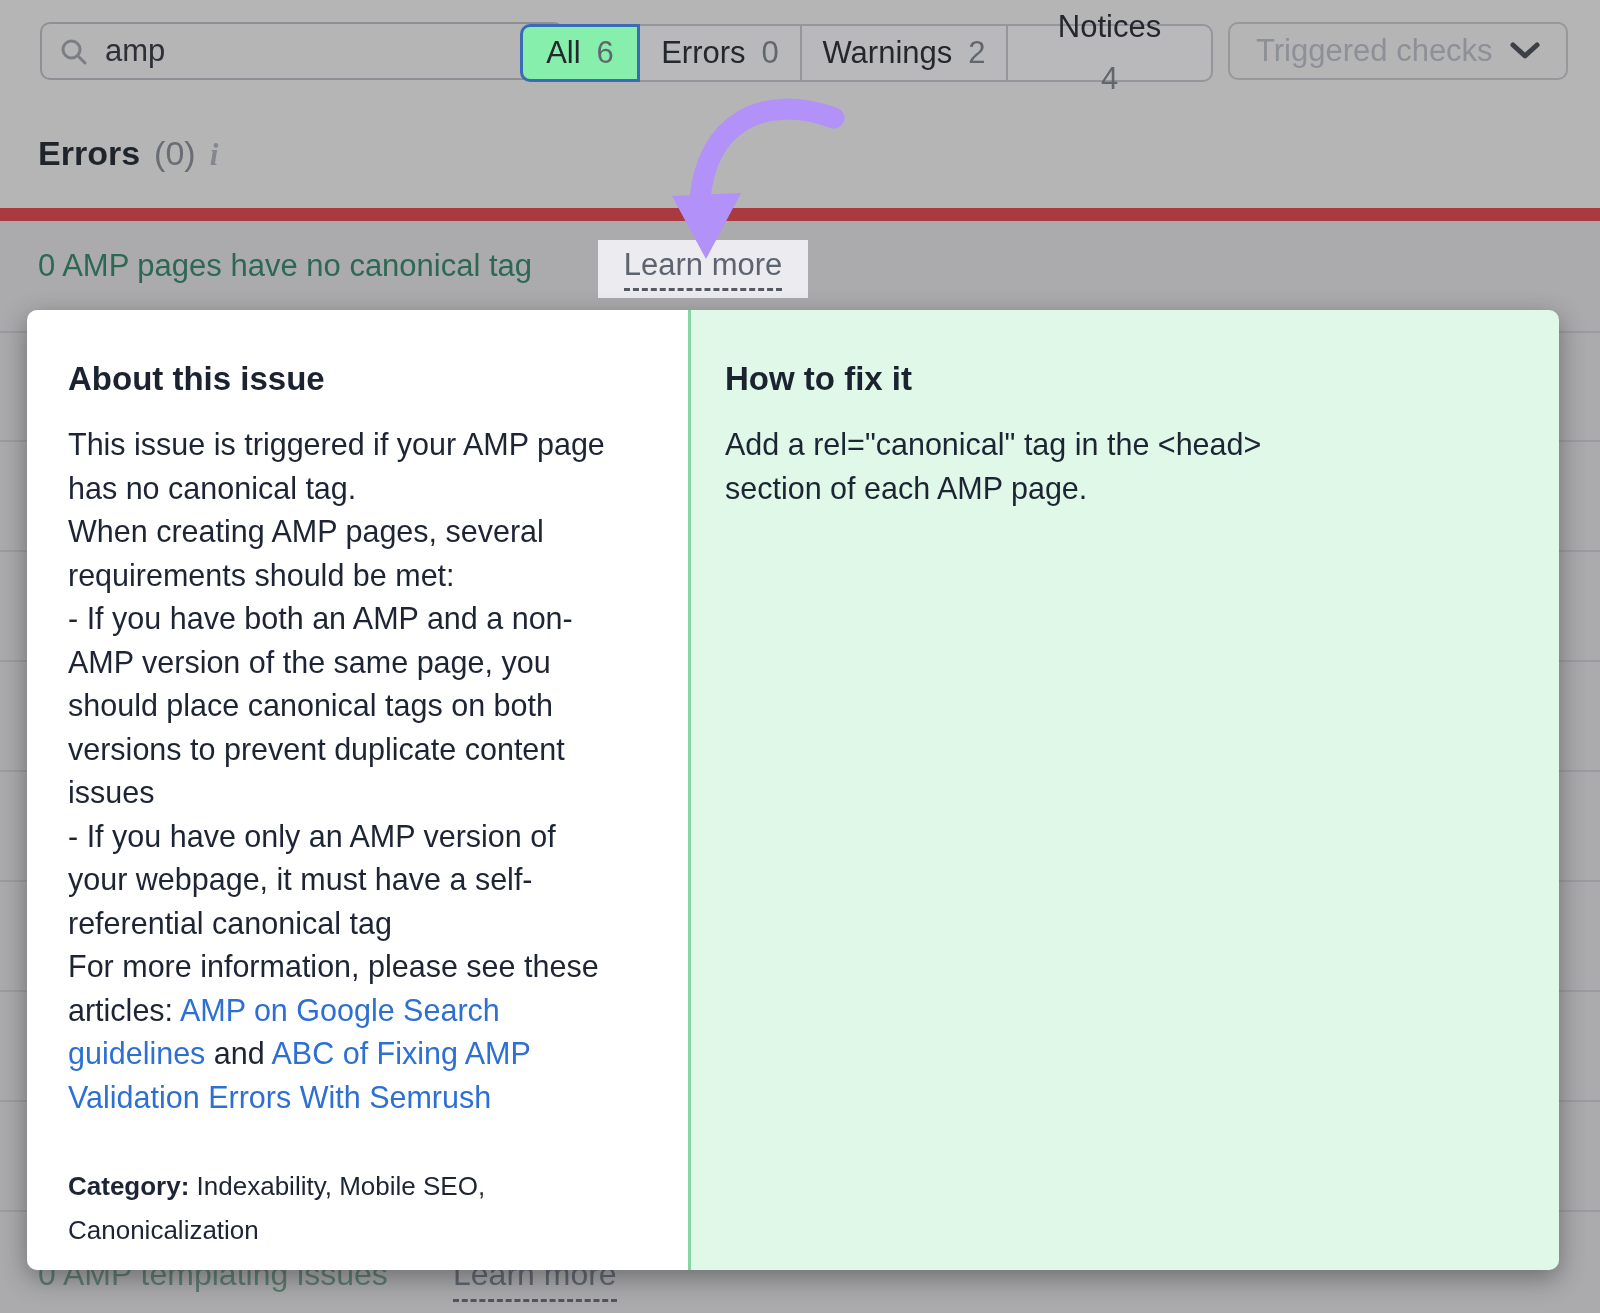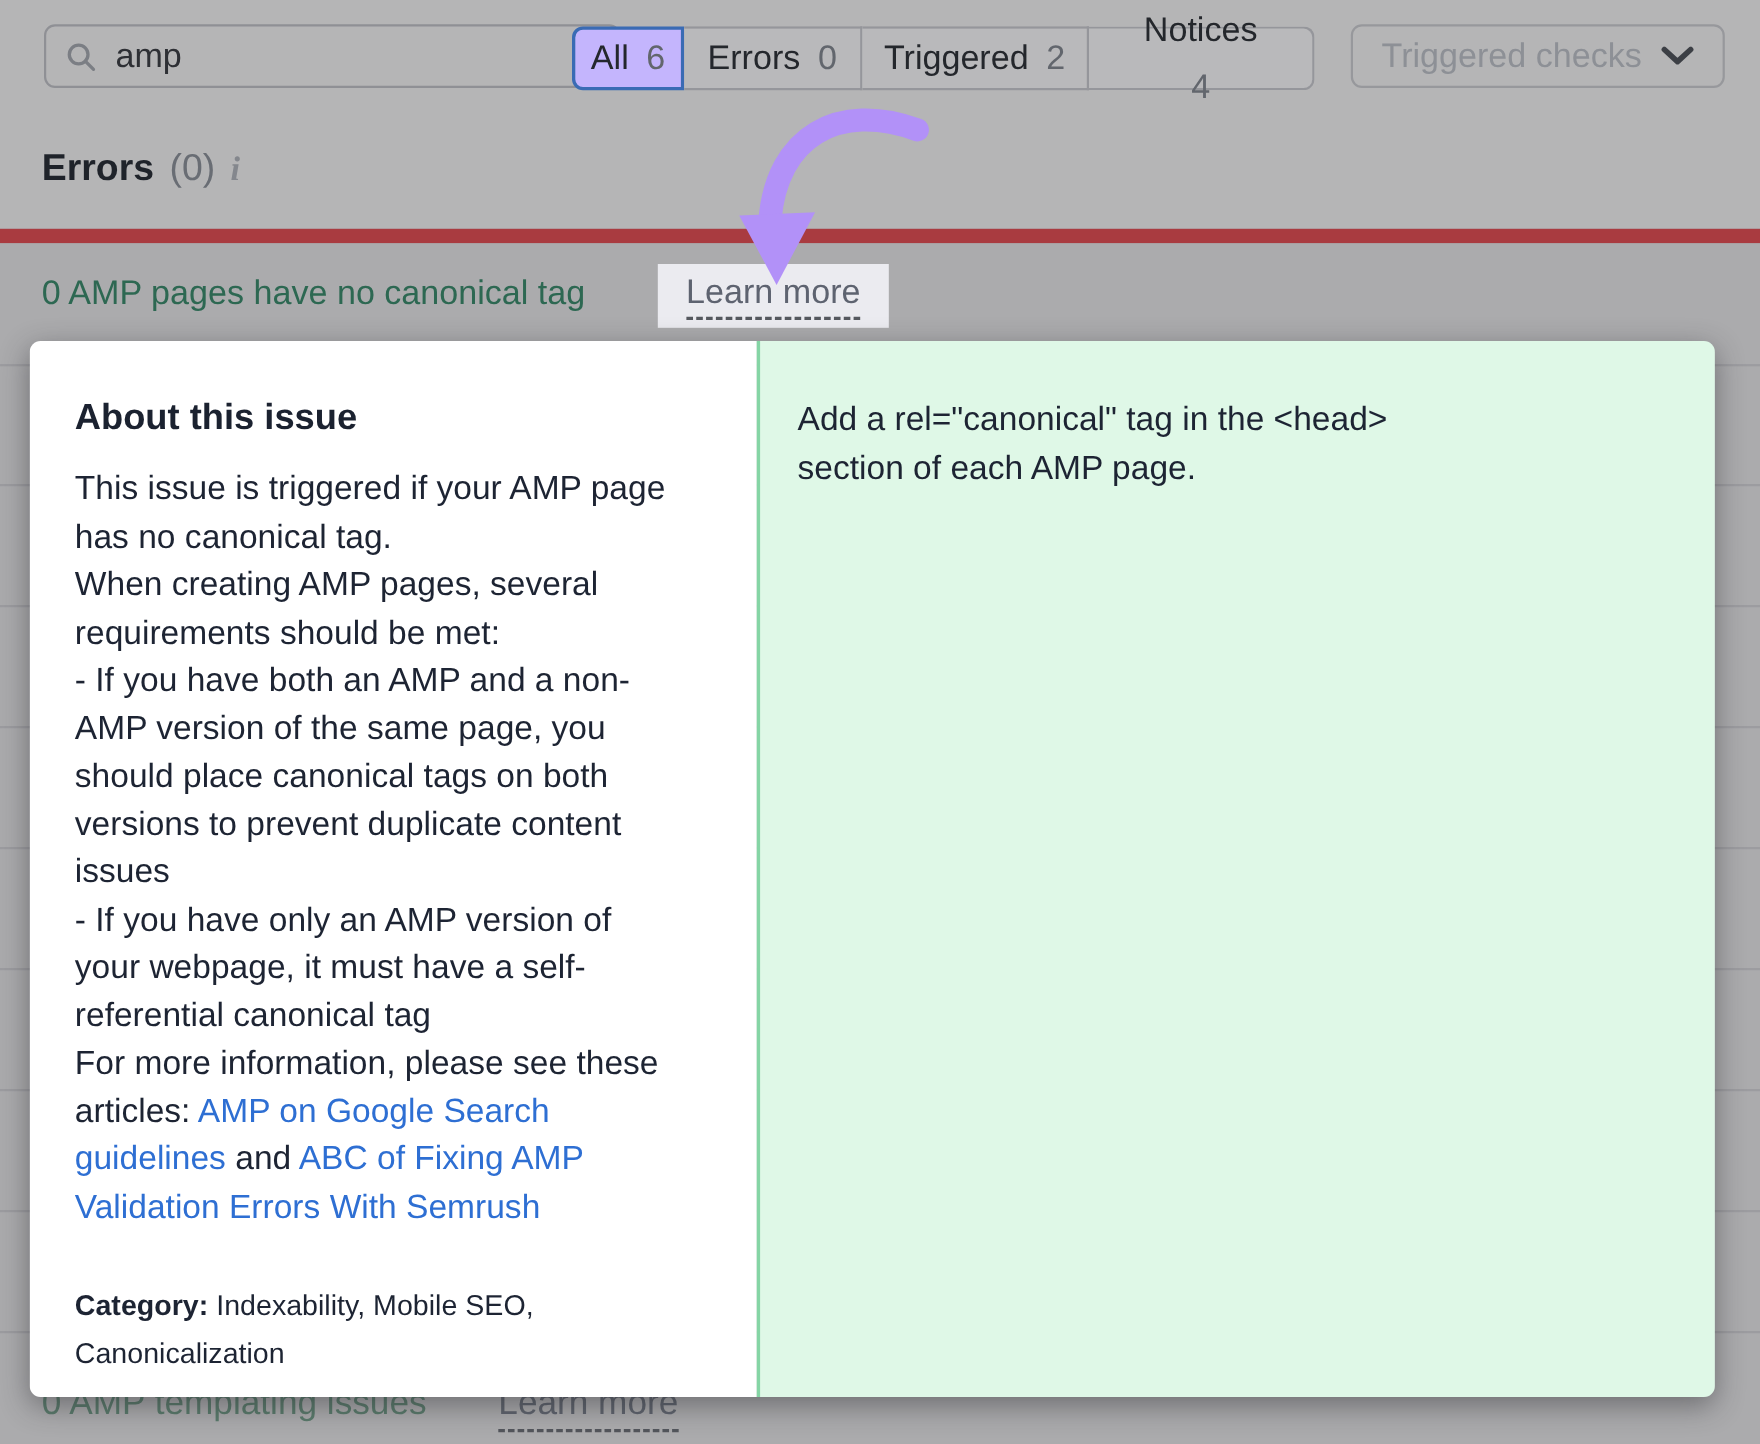--- a/index.html
+++ b/index.html
@@ -31,21 +31,21 @@
   .tab{
     box-sizing:border-box;height:58px;display:flex;align-items:center;justify-content:center;gap:16px;
     font-size:31px;color:#24272c;background:#b9b9bb;
     border:2px solid #95969b;border-left:none;cursor:pointer;
   }
   .tab .cnt{color:#62666d;}
   .tab:nth-child(2){width:162px;}
   .tab:nth-child(3){width:206px;}
   .tab:nth-child(4){width:205px;border-radius:0 10px 10px 0;flex-direction:column;}
   .tab.selected{
-    width:102px;border:3px solid #3a6bb4;border-radius:10px 0 0 10px;background:#c4b5fd;
+    width:120px;border:3px solid #3a6bb4;border-radius:10px 0 0 10px;background:#86efac;
   }
   .dropdown{
     position:absolute;left:1228px;top:22px;width:340px;height:58px;box-sizing:border-box;
     border:2px solid #97989c;border-radius:10px;display:flex;align-items:center;
     padding:0 26px;color:#8d9096;font-size:31px;z-index:3;cursor:pointer;
   }
   .chev{margin-left:auto;width:30px;height:18px;}
 
   
   .section-head{position:absolute;left:38px;top:134px;display:flex;align-items:baseline;gap:14px;z-index:3;}
@@ -117,21 +117,21 @@
 <div class="tabs">
   <div class="tab selected">
     <span>All</span>
     <span class="cnt">6</span>
   </div>
   <div class="tab">
     <span>Errors</span>
     <span class="cnt">0</span>
   </div>
   <div class="tab">
-    <span>Triggered</span>
+    <span>Warnings</span>
     <span class="cnt">2</span>
   </div>
   <div class="tab">
     <span>Notices</span>
     <span class="cnt">4</span>
   </div>
 </div>
 
 <div class="dropdown">
   <span>Triggered checks</span>
@@ -170,20 +170,21 @@
 your webpage, it must have a self-
 referential canonical tag
 For more information, please see these
 articles: <a class="lnk">AMP on Google Search
 guidelines</a> and <a class="lnk">ABC of Fixing AMP
 Validation Errors With Semrush</a></p>
     <p class="cat"><span class="cat-label">Category:</span><span> Indexability, Mobile SEO,
 Canonicalization</span></p>
   </div>
   <div class="col-fix">
+    <h3>How to fix it</h3>
     <p class="body">Add a rel="canonical" tag in the &lt;head&gt;
 section of each AMP page.</p>
   </div>
 </div>
 
 <svg class="anno" width="1600" height="1313" viewBox="0 0 1600 1313">
   <path d="M 834 118 C 762 92, 706 124, 700 200" fill="none" stroke="#b291f8" stroke-width="21" stroke-linecap="round"></path>
   <polygon points="672,196 741,193 706,259" fill="#b291f8"></polygon>
 </svg>
 

